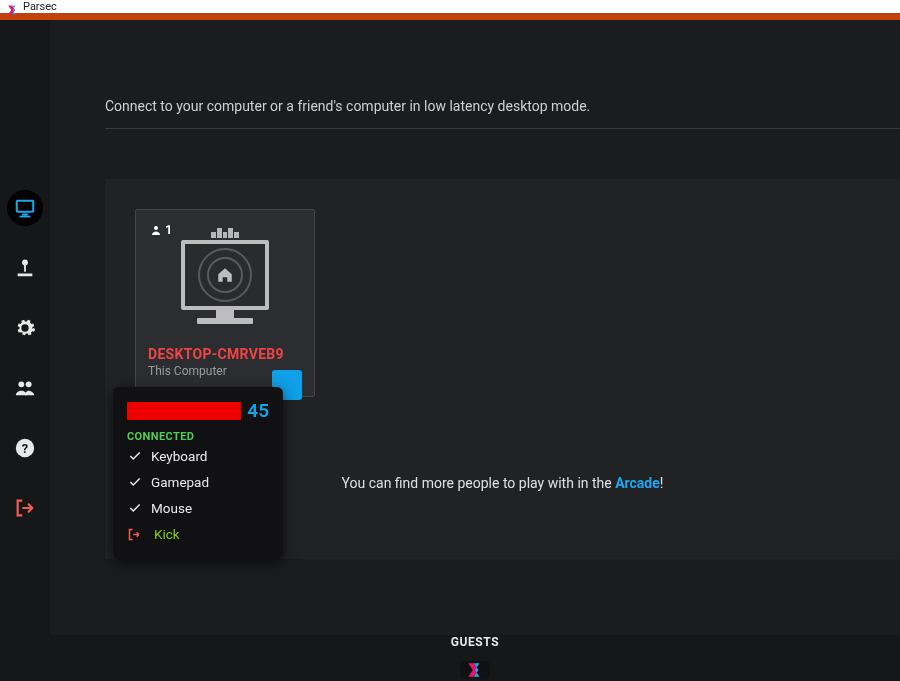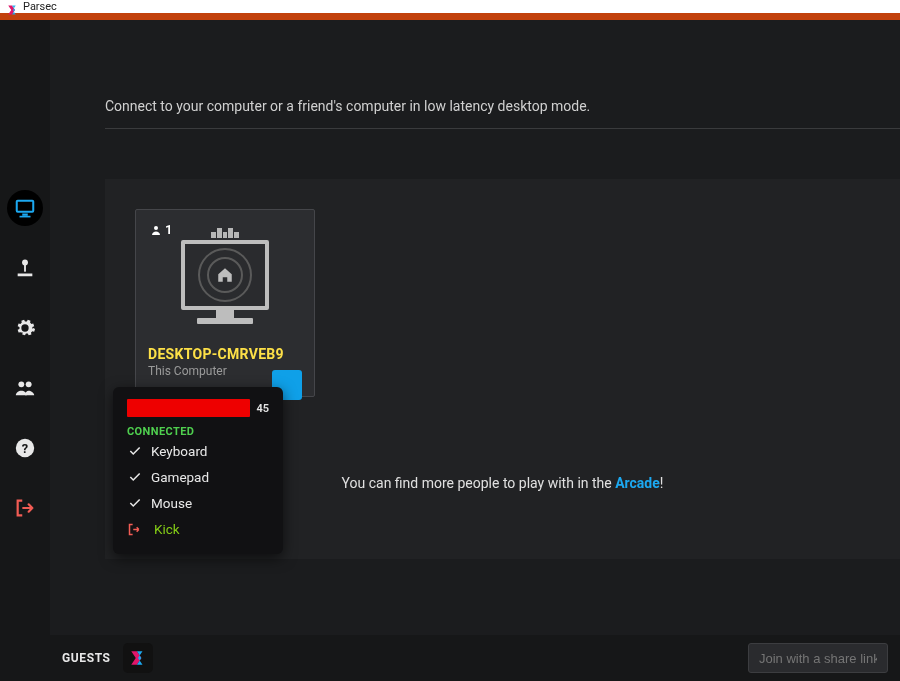--- a/index.html
+++ b/index.html
@@ -146,21 +146,21 @@
     background: #bdbdbd;
   }
   .monitor-base {
     width: 56px; height: 6px;
     background: #bdbdbd;
     border-radius: 1px;
   }
   .card-name {
     font-size: 14px;
     font-weight: 700;
-    color: #fde047;
+    color: #ef4444;
     letter-spacing: 0.3px;
   }
   .card-sub {
     font-size: 12px;
     color: #9a9a9a;
     margin-top: 2px;
   }
   .share-btn {
     position:absolute;
     right:12px;
@@ -184,21 +184,21 @@
   .popup-user-row{
     display:flex;align-items:center;gap:6px;margin-bottom:8px;
   }
   .redacted {
     height: 18px;
     background: #ee0000;
     flex:1;
     border-radius:1px;
   }
   .user-suffix{
-    font-size:11px;color:#e5e5e5;font-weight:600;
+    font-size:19px;color:#0ea5e9;font-weight:600;
   }
   .popup-status {
     font-size: 11px;
     color: #4fcf4f;
     font-weight: 700;
     letter-spacing: 0.4px;
     margin-bottom: 0;
   }
   .popup-item {
     display: flex;
@@ -234,20 +234,21 @@
     position: absolute;
     left: 50px;
     right: 0;
     bottom: 0;
     height: 46px;
     background: #161718;
     display: flex;
     align-items: center;
     padding: 0 12px;
     gap: 12px;
+    flex-direction: column;
   }
   .guests-label {
     font-size: 12px;
     font-weight: 700;
     letter-spacing: 0.6px;
     color: #e8e8e8;
   }
   .guest-avatar {
     width: 30px; height: 30px;
     background: #111;

